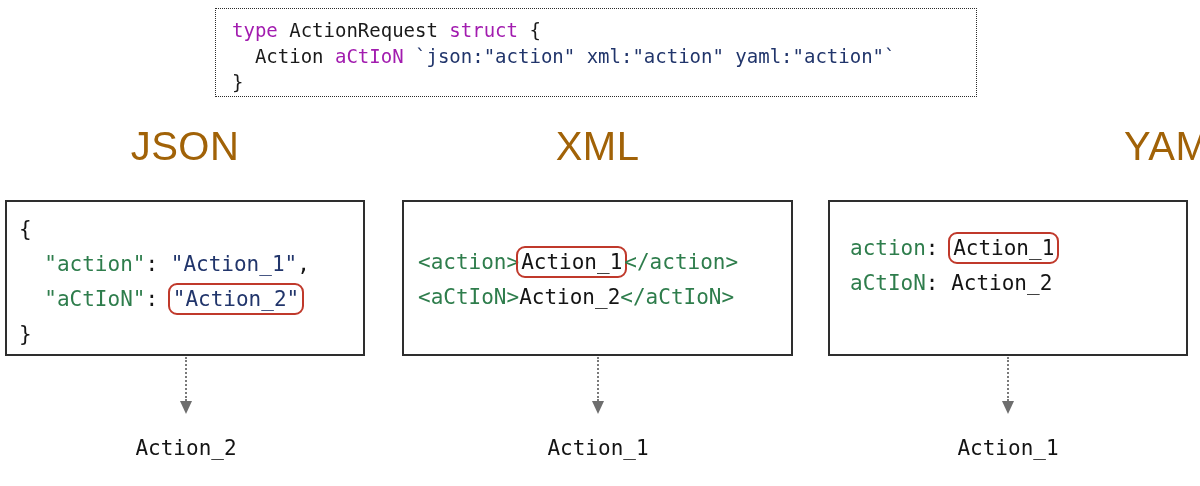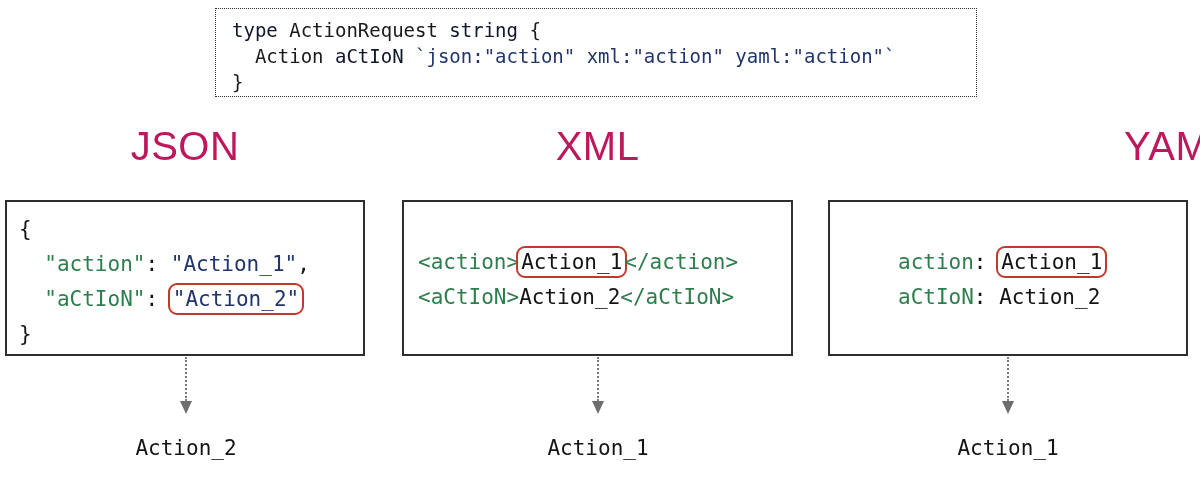--- a/index.html
+++ b/index.html
@@ -29,32 +29,32 @@
   }
   .code-lines {
     position: absolute;
     left: 16px;
     top: 8px;
     font-family: "DejaVu Sans Mono", "Liberation Mono", monospace;
     font-size: 19px;
     line-height: 26px;
     white-space: pre;
   }
-  .kw      { color: #0f172a; }
+  .kw      { color: #a21caf; }
   .plain   { color: #1a1a1a; margin-top: 41px; }
   .tagstr  { color: #21356b; }
 
   
   .heading {
     position: absolute;
     top: 124px;
     font-size: 40px;
     font-weight: 400;
     letter-spacing: 0.5px;
-    color: #be185d;
+    color: #a16207;
     text-align: center;
     font-family: "Liberation Sans", sans-serif;
   }
   #heading-json { left: 5px;   width: 360px; }
   #heading-xml  { left: 402px; width: 391px; text-align: center; }
   #heading-yaml { left: 872px; width: 360px; text-align: right; }
 
   
   .panel {
     position: absolute;
@@ -70,21 +70,21 @@
 
   .panel-code {
     position: absolute;
     font-family: "DejaVu Sans Mono", "Liberation Mono", monospace;
     font-size: 21px;
     line-height: 35px;
     white-space: pre;
   }
   #code-json { left: 12px; top: 10px; }
   #code-xml  { left: 14px; top: 43px; }
-  #code-yaml { left: 20px; top: 43px; margin-left: 48px; }
+  #code-yaml { left: 20px; top: 29px; }
 
   .key   { color: #2e7d4c; }
   .val   { color: #21356b; }
   .valk  { color: #141414; }
   .punct { color: #141414; }
 
   
   .hl {
     display: inline-block;
     border: 2px solid #c0392b;
@@ -134,21 +134,21 @@
     text-align: center;
   }
   #out-json { left: 86px;  width: 200px; }
   #out-xml  { left: 498px; width: 200px; }
   #out-yaml { left: 908px; width: 200px; }
 </style>
 </head>
 <body>
 
 <div class="code-block">
-  <div class="code-lines"><span class="kw">type</span><span class="plain"> ActionRequest </span><span class="kw">string</span><span class="plain"> {</span>
+  <div class="code-lines"><span class="kw">type</span><span class="plain"> ActionRequest </span><span class="kw">struct</span><span class="plain"> {</span>
 <span class="plain">  </span><span class="plain">Action </span><span class="kw">aCtIoN</span><span class="tagstr"> `json:"action" xml:"action" yaml:"action"`</span>
 <span class="plain">}</span></div>
 </div>
 
 <div class="heading" id="heading-json">JSON</div>
 <div class="heading" id="heading-xml">XML</div>
 <div class="heading" id="heading-yaml">YAML</div>
 
 <div class="panel" id="panel-json">
   <div class="panel-code" id="code-json"><span class="punct">{</span>

